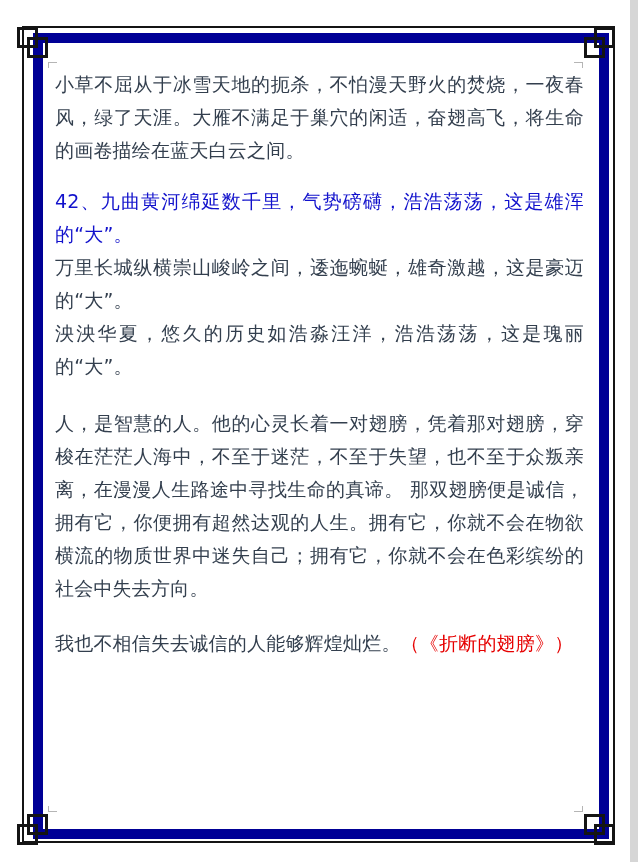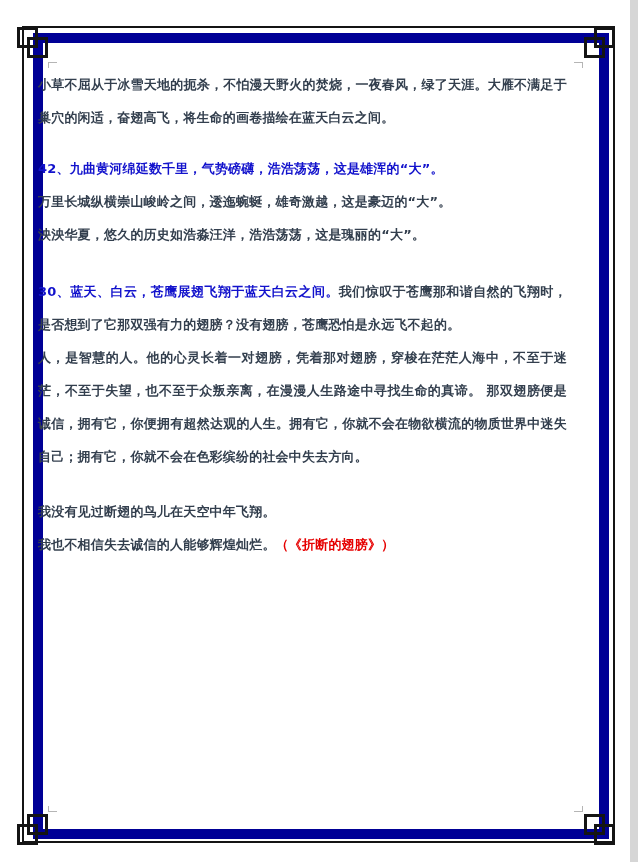--- a/index.html
+++ b/index.html
@@ -19,22 +19,22 @@
       box-sizing:border-box;background:transparent;}
   .sq.tl-o{left:17px;top:27px;}   .sq.tl-i{left:27px;top:37px;}
   .sq.tr-o{left:594px;top:27px;}  .sq.tr-i{left:584px;top:37px;}
   .sq.bl-o{left:17px;top:824px;}  .sq.bl-i{left:27px;top:814px;}
   .sq.br-o{left:594px;top:824px;} .sq.br-i{left:584px;top:814px;}
   .mark{position:absolute;width:8px;height:5px;}
   .mark.tl{left:48px;top:62px;border-top:1px solid #b5b5b5;border-left:1px solid #b5b5b5;}
   .mark.tr{left:574px;top:62px;border-top:1px solid #b5b5b5;border-right:1px solid #b5b5b5;}
   .mark.bl{left:48px;top:806px;border-bottom:1px solid #b5b5b5;border-left:1px solid #b5b5b5;}
   .mark.br{left:574px;top:806px;border-bottom:1px solid #b5b5b5;border-right:1px solid #b5b5b5;}
-  .content{position:absolute;left:38px;top:68px;width:529px;
-           font-weight:bold;font-size:13px;line-height:33px;
+  .content{position:absolute;left:55px;top:68px;width:529px;
+           font-weight:normal;font-size:19px;line-height:33px;
            color:var(--body-text);text-align:justify;text-justify:inter-ideograph;
            letter-spacing:0.2px;}
   .content p{margin:0;}
   .blue{color:var(--heading-blue);}
   .red{color:var(--accent-red);}
   .src-gap{margin-left:16px;}
   .sp18{height:18px;} .sp22{height:22px;} .sp24{height:24px;}
 </style>
 </head>
 <body>
@@ -64,21 +64,19 @@
     <p>小草不屈从于冰雪天地的扼杀，不怕漫天野火的焚烧，一夜春风，绿了天涯。大雁不满足于巢穴的闲适，奋翅高飞，将生命的画卷描绘在蓝天白云之间。</p>
 
     <div class="sp18"></div>
 
     <p class="blue">42、九曲黄河绵延数千里，气势磅礴，浩浩荡荡，这是雄浑的“大”。</p>
     <p>万里长城纵横崇山峻岭之间，逶迤蜿蜒，雄奇激越，这是豪迈的“大”。</p>
     <p>泱泱华夏，悠久的历史如浩淼汪洋，浩浩荡荡，这是瑰丽的“大”。</p>
 
     <div class="sp24"></div>
 
-    <p><span class="blue">30、蓝天、白云，苍鹰展翅飞翔于蓝天白云之间。</span><span>我们惊叹于苍鹰那和谐自然的飞翔时，是否想到了它那双强有力的翅膀？没有翅膀，苍鹰恐怕是永远飞不起的。</span></p>
     <p>人，是智慧的人。他的心灵长着一对翅膀，凭着那对翅膀，穿梭在茫茫人海中，不至于迷茫，不至于失望，也不至于众叛亲离，在漫漫人生路途中寻找生命的真谛。 那双翅膀便是诚信，拥有它，你便拥有超然达观的人生。拥有它，你就不会在物欲横流的物质世界中迷失自己；拥有它，你就不会在色彩缤纷的社会中失去方向。</p>
 
     <div class="sp22"></div>
 
-    <p>我没有见过断翅的鸟儿在天空中年飞翔。</p>
     <p><span>我也不相信失去诚信的人能够辉煌灿烂。</span><span class="red">（《折断的翅膀》）</span></p>
   </div>
 </div>
 
 </body></html>

